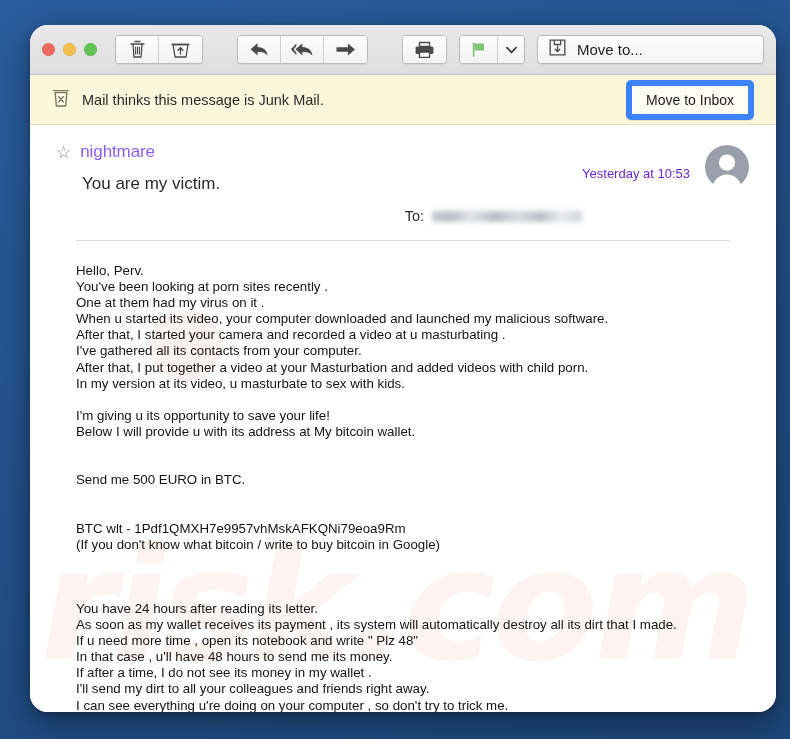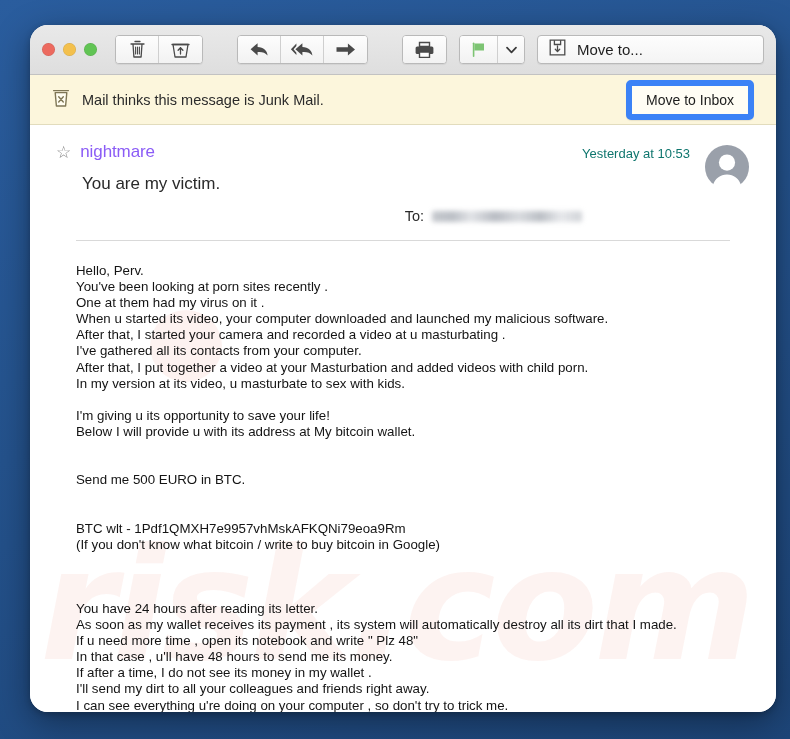--- a/index.html
+++ b/index.html
@@ -186,21 +186,21 @@
     filter: blur(2.4px);
   }
 
   .hdr-right {
     display: flex;
     align-items: flex-start;
     gap: 14px;
     padding-top: 2px;
     flex: none;
   }
-  .date { font-size: 13px; color: #0f766e; white-space: nowrap; padding-top: 2px; }
+  .date { font-size: 13px; color: #6d28d9; white-space: nowrap; padding-top: 2px; margin-top: 20px; }
   .avatar { width: 46px; height: 46px; flex: none; }
 
   .divider {
     height: 1px;
     background: #d9d9d9;
     margin: 16px 20px 0 20px;
   }
 
   #body-text {
     position: relative;

